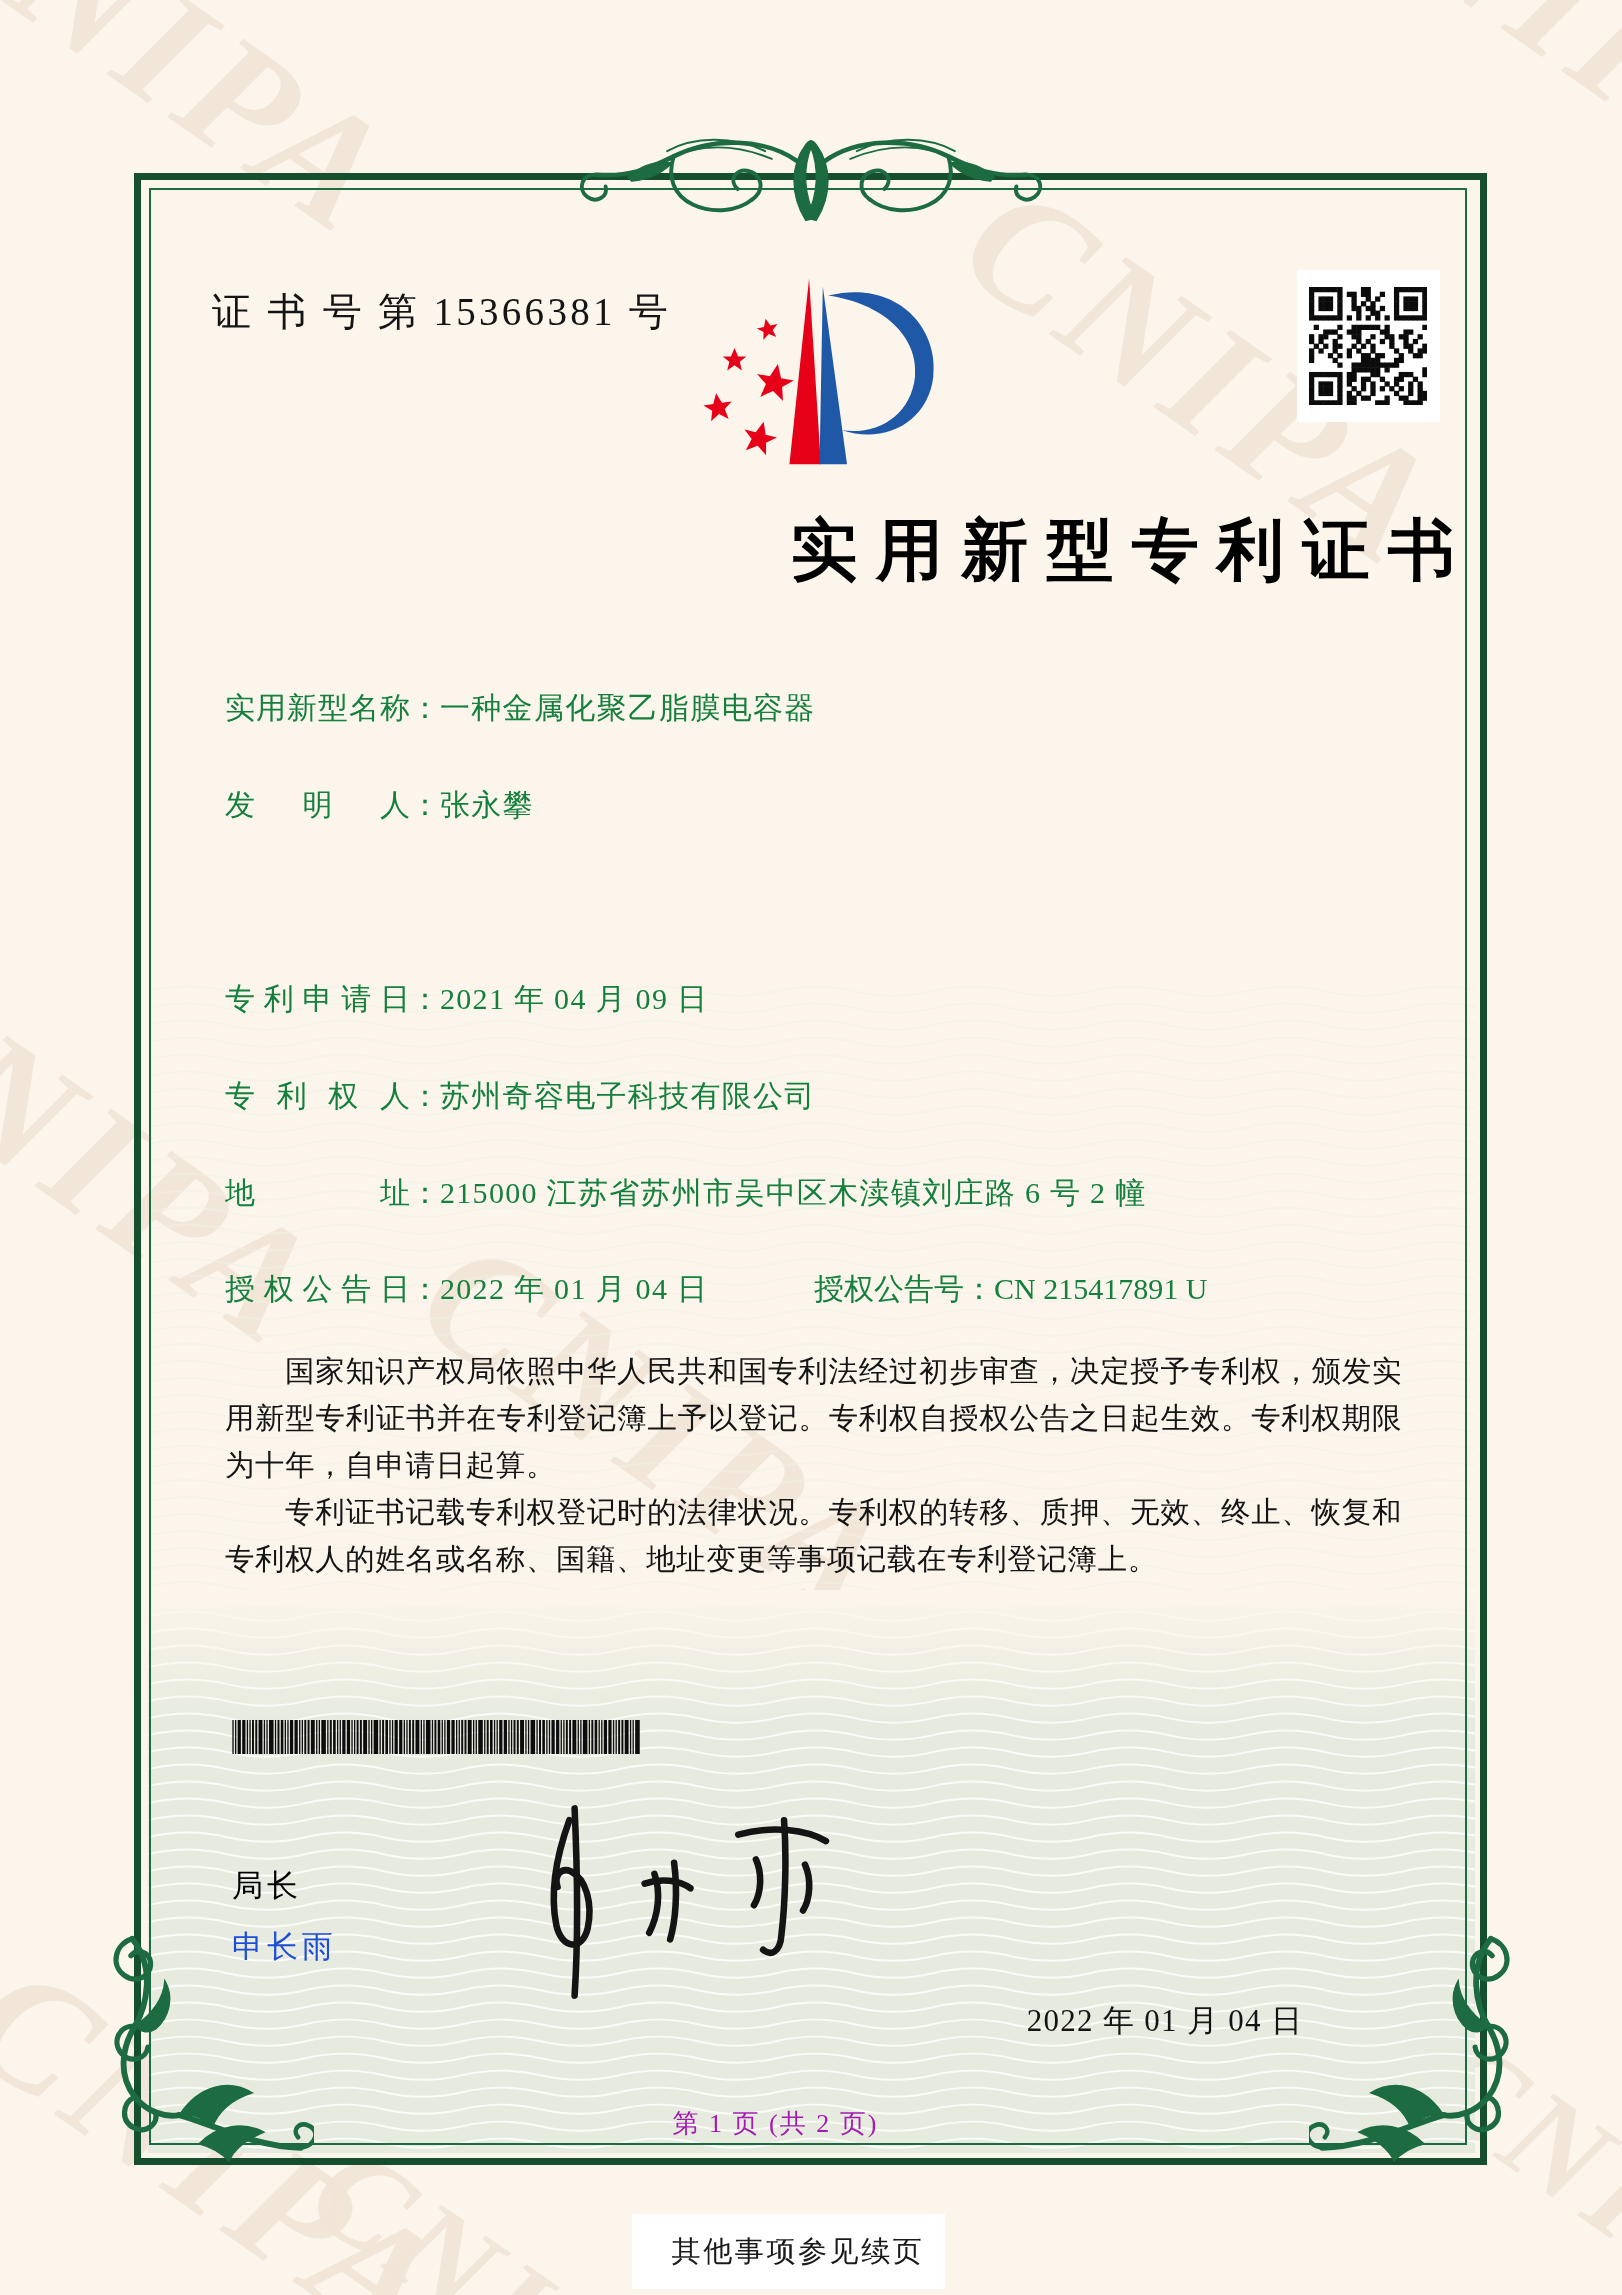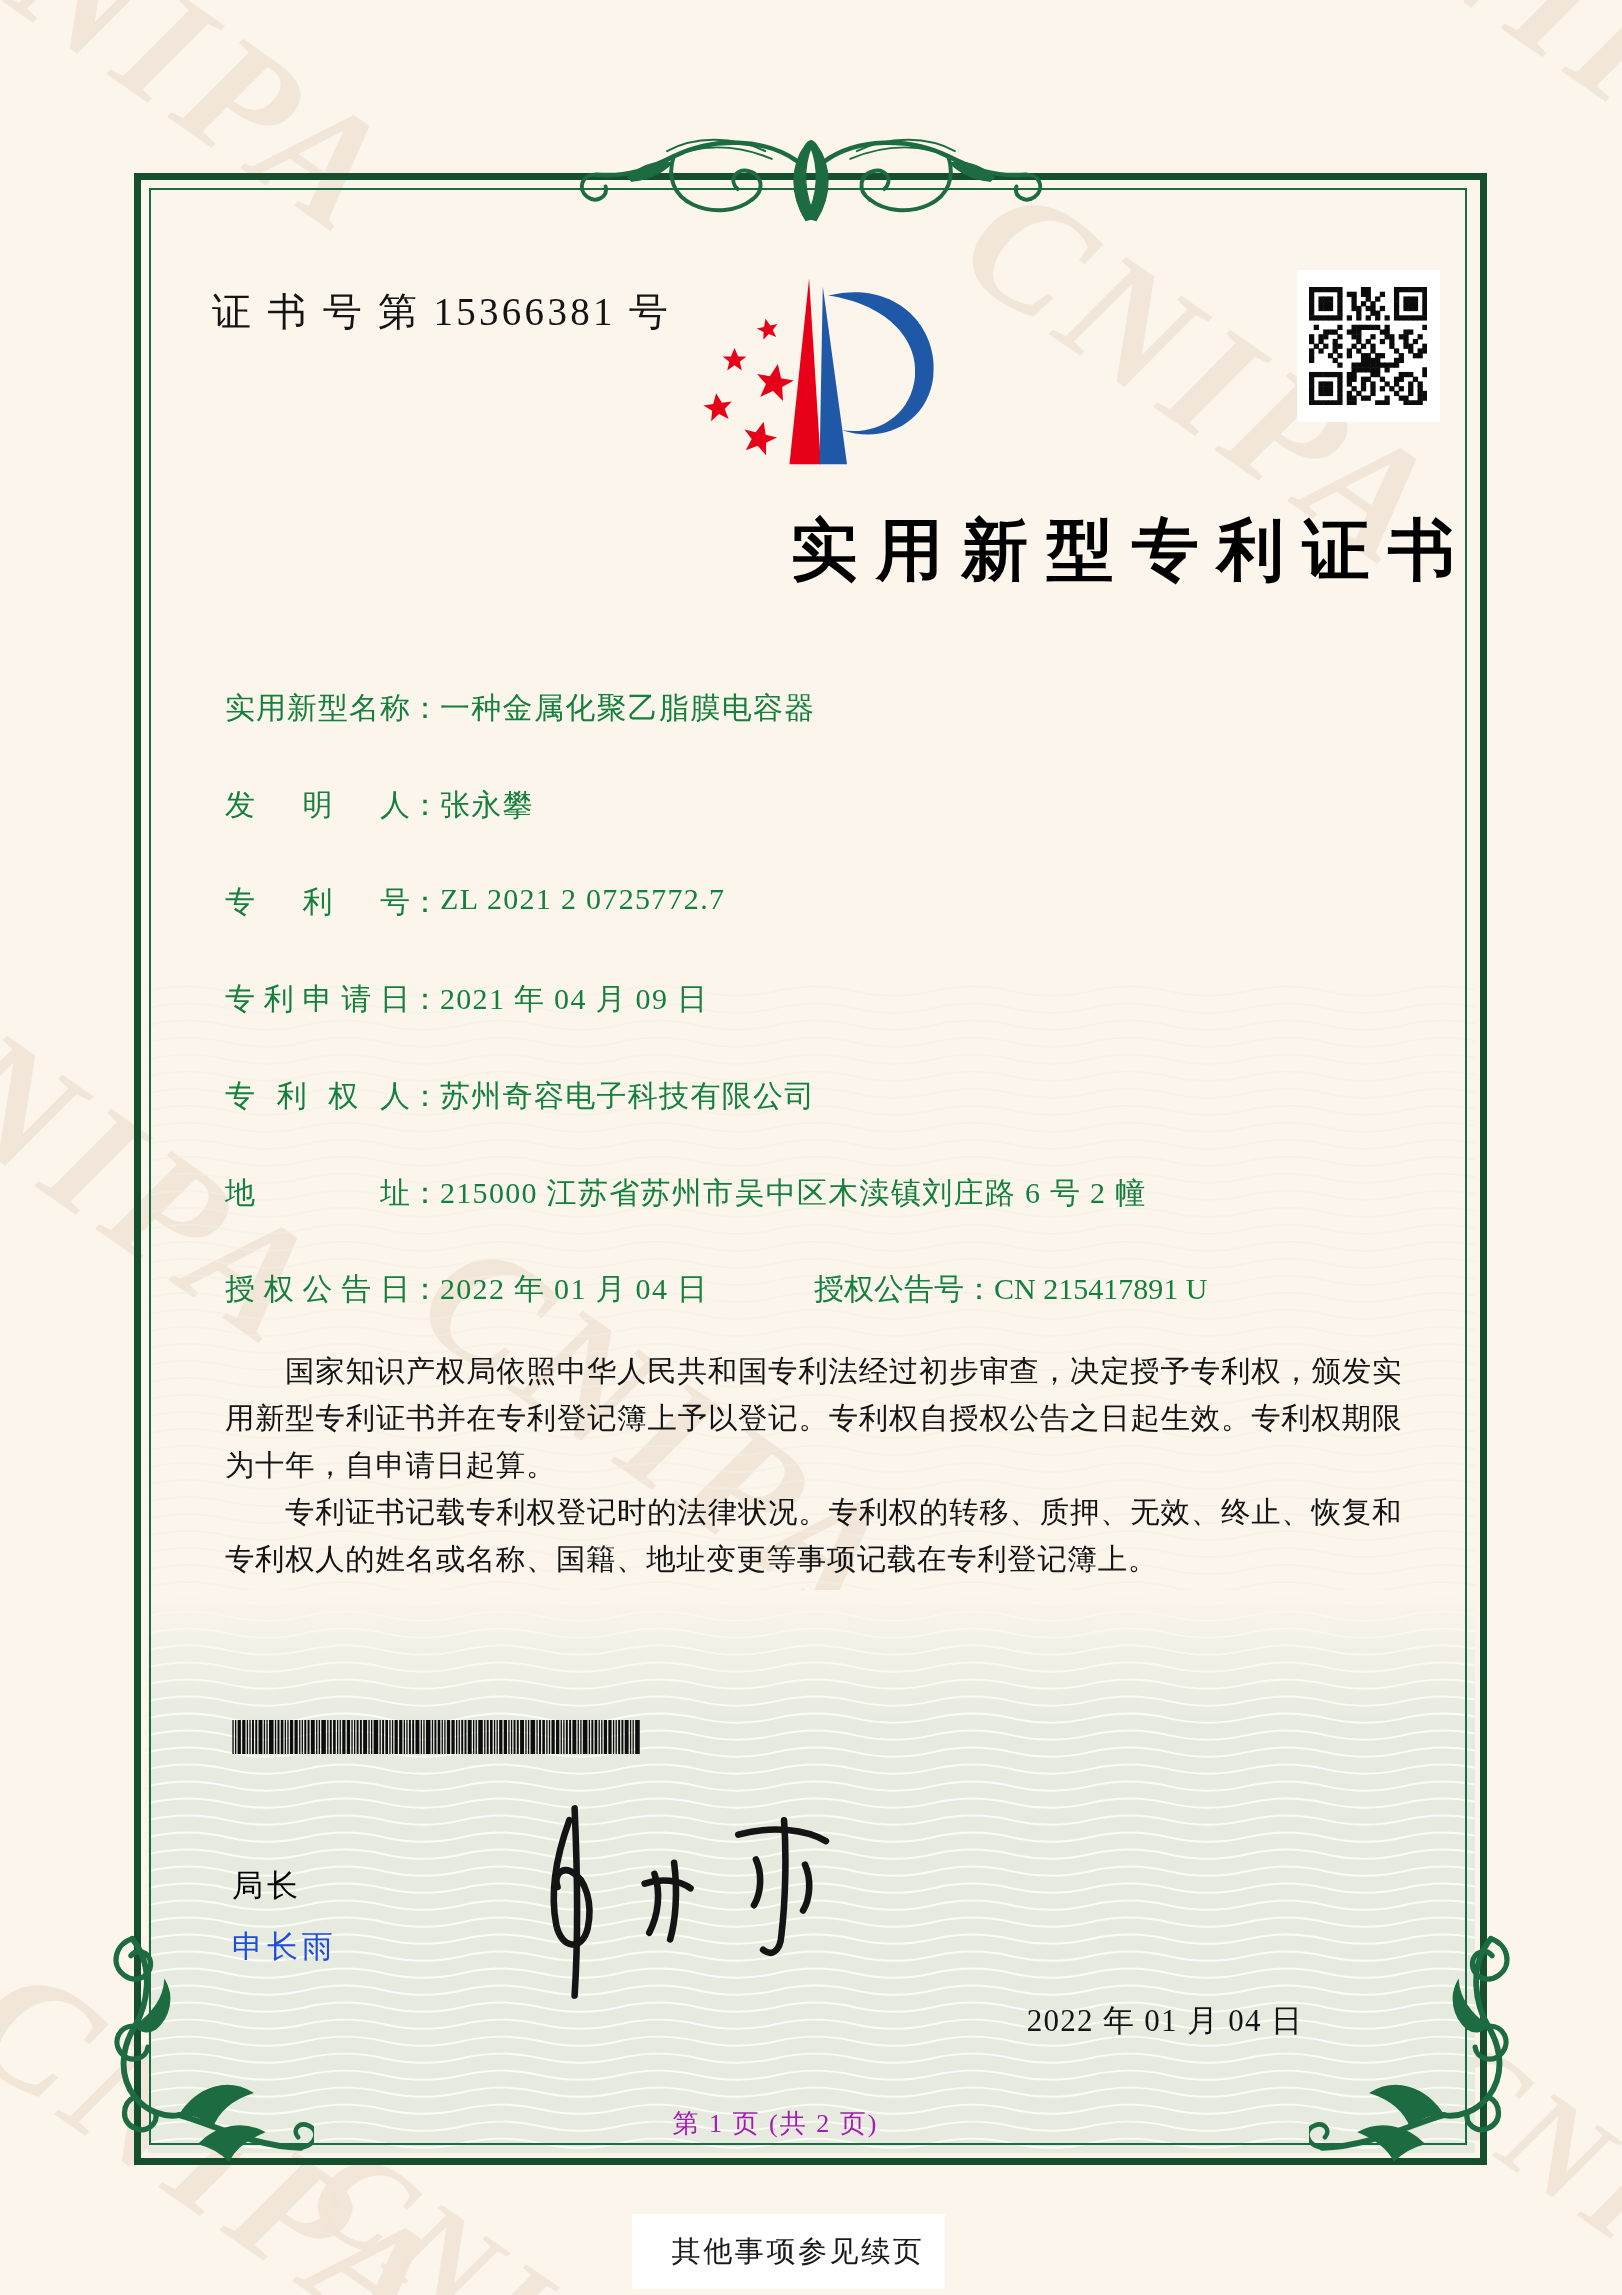--- a/index.html
+++ b/index.html
@@ -527,23 +527,20 @@
   </div>
 
   <div class="title">实用新型专利证书</div>
 
   <div class="frow" style="top:688px;">
     <span class="flabel">实用新型名称</span><span class="fcolon">：</span><span class="fvalue">一种金属化聚乙脂膜电容器</span>
   </div>
   <div class="frow" style="top:785px;">
     <span class="flabel">发明人</span><span class="fcolon">：</span><span class="fvalue">张永攀</span>
   </div>
-  <div class="frow" style="top:882px;">
-    <span class="flabel">专利号</span><span class="fcolon">：</span><span class="fvalue">ZL 2021 2 0725772.7</span>
-  </div>
   <div class="frow" style="top:979px;">
     <span class="flabel">专利申请日</span><span class="fcolon">：</span><span class="fvalue">2021 年 04 月 09 日</span>
   </div>
   <div class="frow" style="top:1076px;">
     <span class="flabel">专利权人</span><span class="fcolon">：</span><span class="fvalue">苏州奇容电子科技有限公司</span>
   </div>
   <div class="frow" style="top:1173px;">
     <span class="flabel">地址</span><span class="fcolon">：</span><span class="fvalue">215000  江苏省苏州市吴中区木渎镇刘庄路 6 号 2 幢</span>
   </div>
   <div class="frow" style="top:1269px;">

